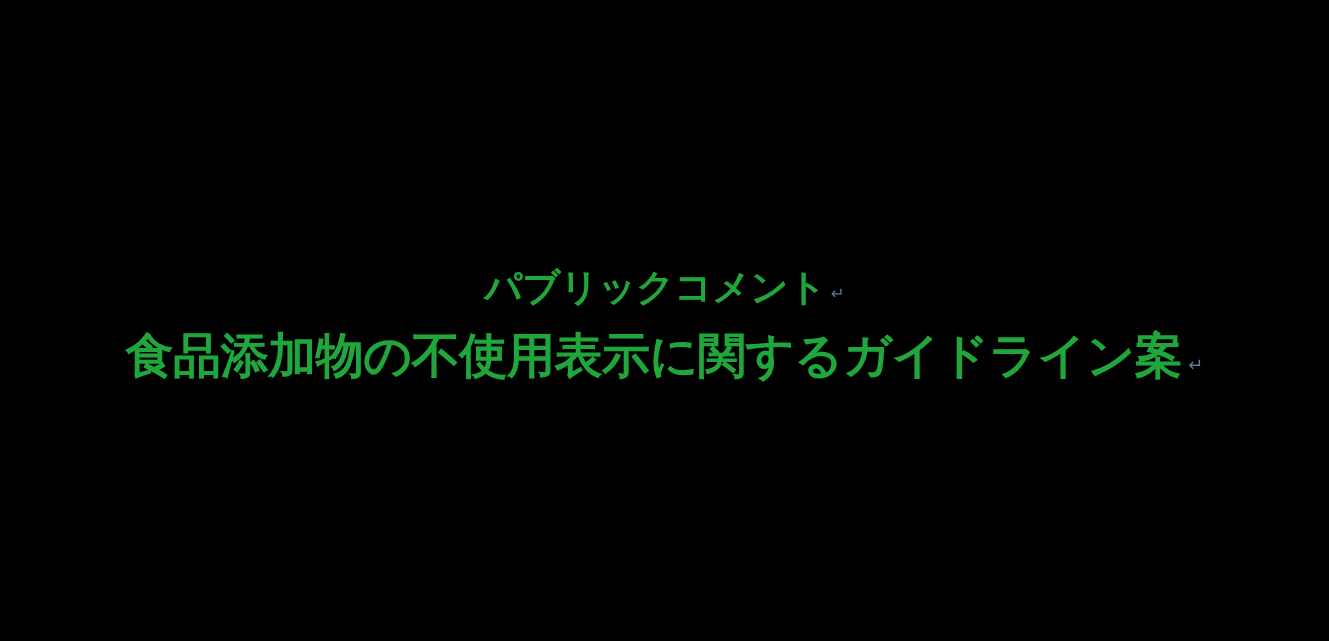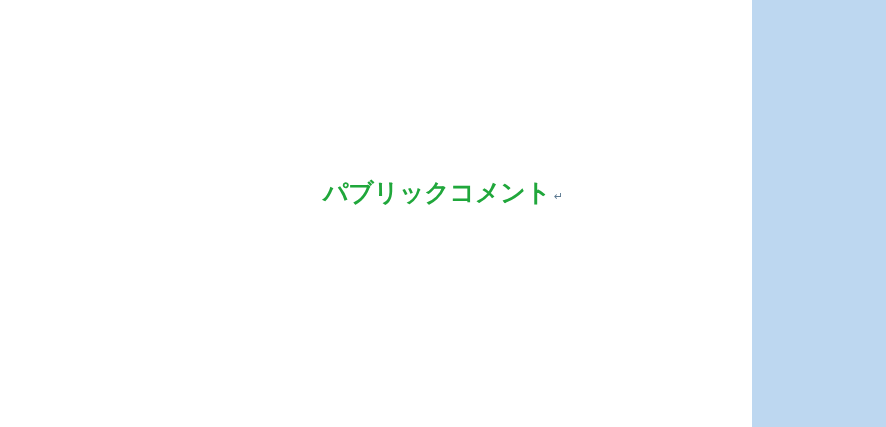--- a/index.html
+++ b/index.html
@@ -10,23 +10,23 @@
   body {
     width: 886px;
     height: 427px;
     overflow: hidden;
     font-family: "Liberation Sans", "DejaVu Sans", sans-serif;
     background: #bdd7f0;
   }
 
   .slide {
     position: relative;
-    width: 752px;
+    width: 886px;
     height: 427px;
-    background: #ffffff;
+    background: #000000;
     box-sizing: border-box;
     overflow: hidden;
   }
 
   .text-block {
     position: absolute;
     left: 0;
     top: 178px;
     width: 886px;
     text-align: center;
@@ -70,16 +70,17 @@
 </style>
 </head>
 <body>
 
 <div class="slide">
 
   <div class="text-block">
 
     <span class="heading-line line-1"><span>パブリックコメント</span><span class="para-mark">↵</span></span>
 
+    <span class="heading-line line-2"><span>食品添加物の不使用表示に関するガイドライン案</span><span class="para-mark">↵</span></span>
 
   </div>
 
 </div>
 
 </body></html>

